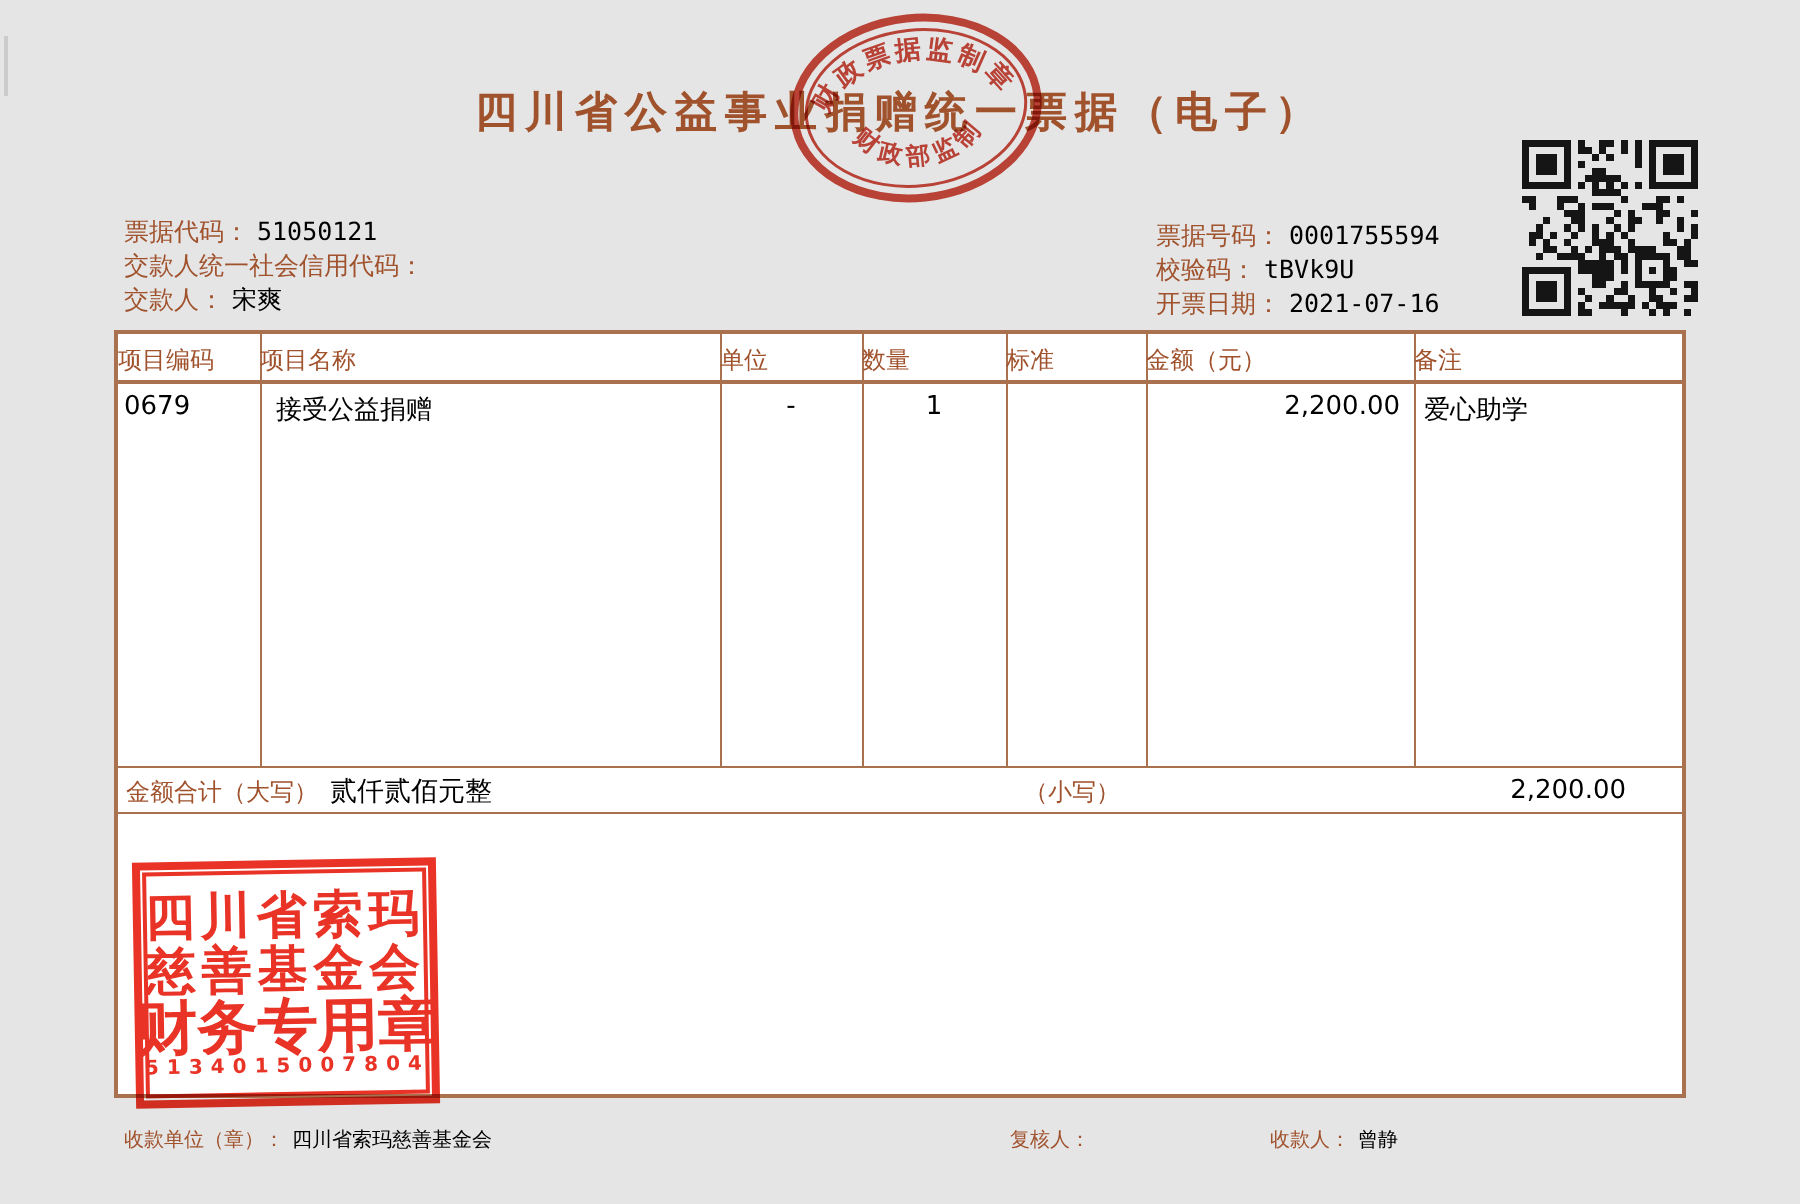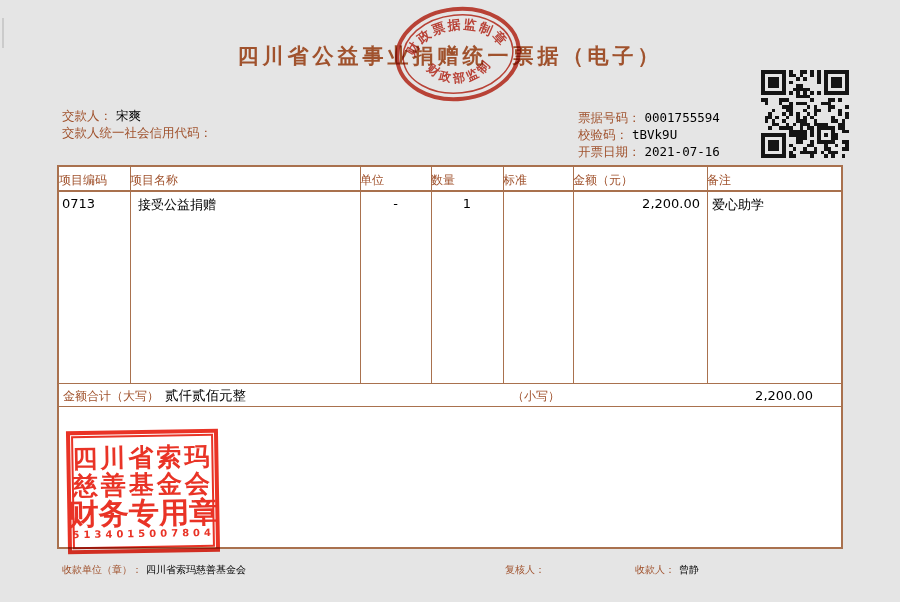--- a/index.html
+++ b/index.html
@@ -61,24 +61,27 @@
     <text font-size="13" font-weight="bold" fill="#C9392B" text-anchor="middle" letter-spacing="2" font-family="DejaVu Sans, sans-serif">
       <textPath href="#sealTopArc" startOffset="50%">财政票据监制章</textPath>
     </text>
     <text font-size="12" font-weight="bold" fill="#C9392B" text-anchor="middle" letter-spacing="3" font-family="DejaVu Sans, sans-serif">
       <textPath href="#sealBottomArc" startOffset="50%">财政部监制</textPath>
     </text>
   </svg>
 
   <div class="hl">
     <div class="info-row">
+      <span class="label">票据代码：</span><span class="value">51050121</span>
+    </div>
+    <div class="info-row">
+      <span class="label">交款人统一社会信用代码：</span><span class="value"></span>
+    </div>
+    <div class="info-row">
       <span class="label">交款人：</span><span class="value">宋爽</span>
-    </div>
-    <div class="info-row">
-      <span class="label">交款人统一社会信用代码：</span><span class="value"></span>
     </div>
   </div>
 
   <div class="hr">
     <div class="info-row">
       <span class="label">票据号码：</span><span class="value">0001755594</span>
     </div>
     <div class="info-row">
       <span class="label">校验码：</span><span class="value">tBVk9U</span>
     </div>
@@ -389,21 +392,21 @@
 
     <div class="hcell" style="left:0;width:71px">项目编码</div>
     <div class="hcell" style="left:71px;width:230px">项目名称</div>
     <div class="hcell" style="left:301px;width:71px">单位</div>
     <div class="hcell" style="left:372px;width:72px">数量</div>
     <div class="hcell" style="left:444px;width:70px">标准</div>
     <div class="hcell" style="left:514px;width:134px">金额（元）</div>
     <div class="hcell" style="left:648px;width:134px">备注</div>
 
     <div>
-      <div class="dcell" style="left:3px;width:66px">0713</div>
+      <div class="dcell" style="left:3px;width:66px">0679</div>
       <div class="dcell" style="left:79px;width:220px">接受公益捐赠</div>
       <div class="dcell" style="left:301px;width:71px;text-align:center">-</div>
       <div class="dcell" style="left:372px;width:72px;text-align:center">1</div>
       <div class="dcell" style="left:444px;width:70px;text-align:center"></div>
       <div class="dcell" style="left:514px;width:127px;text-align:right">2,200.00</div>
       <div class="dcell" style="left:653px;width:125px">爱心助学</div>
     </div>
 
     <div>
       <div class="dcell" style="left:4px;top:220px">

